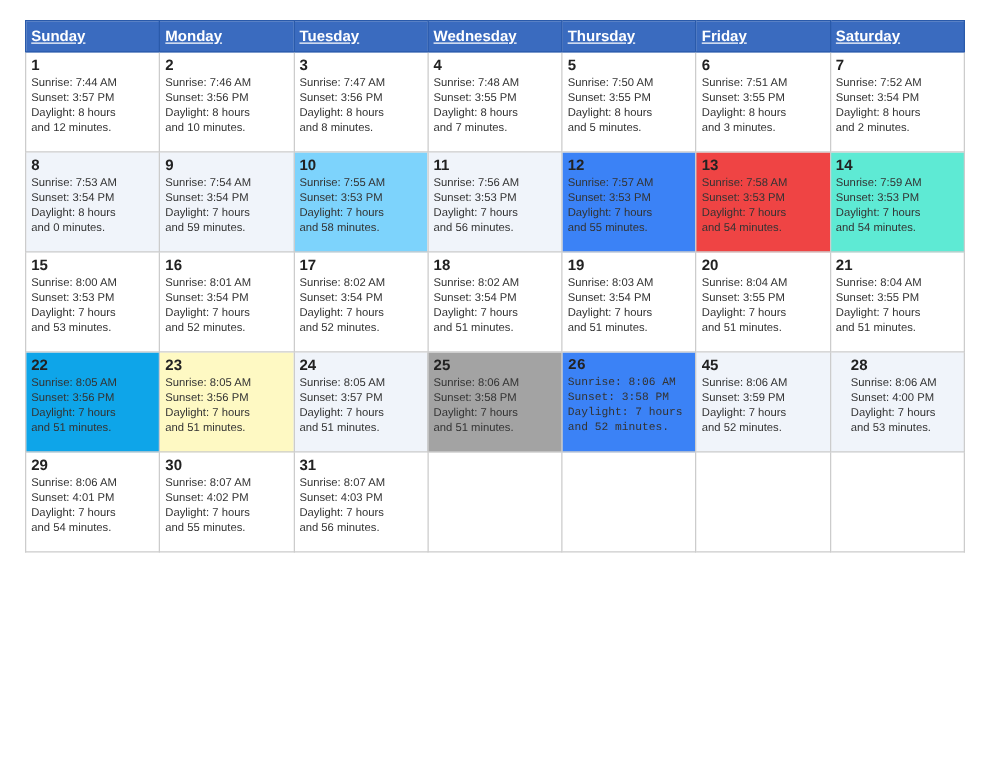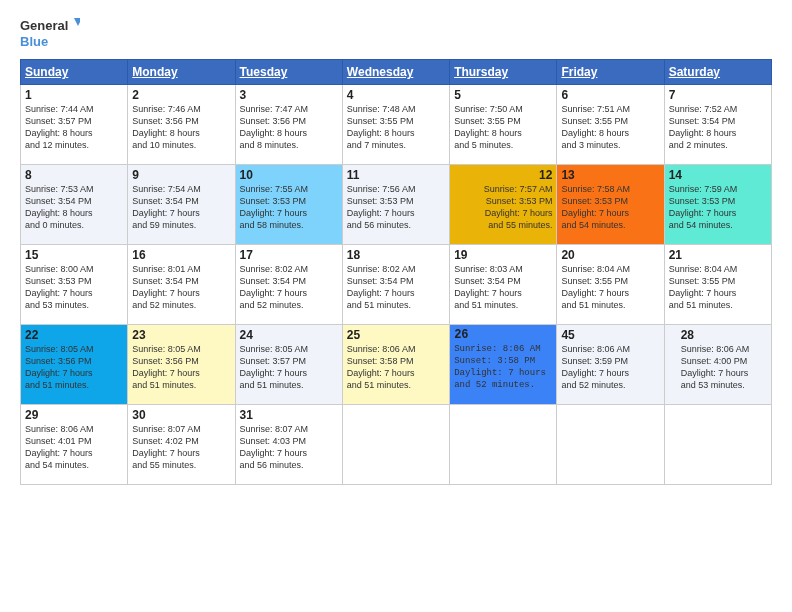--- a/index.html
+++ b/index.html
@@ -79,33 +79,20 @@
       line-height: 1.35;
     }
     .empty-cell {
       background: #fff !important;
     }
   </style>
 </head>
 <body>
 
 <div class="page">
-  <div class="header-row">
-    <div class="logo">
-  <svg width="60" height="35" viewBox="0 0 60 35">
-    <text x="0" y="14" font-size="13" font-weight="bold" font-family="Arial" fill="#333">General</text>
-    <text x="0" y="30" font-size="13" font-weight="bold" font-family="Arial" fill="#4a90d9">Blue</text>
-    <polygon points="54,2 62,2 58,10" fill="#4a90d9"></polygon>
-  </svg>
-</div>
-    <div class="title-block">
-      <div class="main-title"></div>
-      <div class="subtitle"></div>
-    </div>
-  </div>
 
   <table class="calendar-table">
     <thead>
       <tr>
       <th>Sunday</th>
           <th>Monday</th>
           <th>Tuesday</th>
           <th>Wednesday</th>
           <th>Thursday</th>
           <th>Friday</th>
@@ -153,25 +140,25 @@
             <div class="day-info">Sunrise: 7:54 AM<br>Sunset: 3:54 PM<br>Daylight: 7 hours<br>and 59 minutes.</div>
           </td>
           <td style="background: #7dd3fc;">
             <span class="day-number">10</span>
             <div class="day-info">Sunrise: 7:55 AM<br>Sunset: 3:53 PM<br>Daylight: 7 hours<br>and 58 minutes.</div>
           </td>
           <td style="background: rgb(240, 244, 250);">
             <span class="day-number">11</span>
             <div class="day-info">Sunrise: 7:56 AM<br>Sunset: 3:53 PM<br>Daylight: 7 hours<br>and 56 minutes.</div>
           </td>
-          <td style="background: #eab308; text-align: right;">
+          <td style="background: #3b82f6;">
             <span class="day-number">12</span>
             <div class="day-info">Sunrise: 7:57 AM<br>Sunset: 3:53 PM<br>Daylight: 7 hours<br>and 55 minutes.</div>
           </td>
-          <td style="background: #f97316;">
+          <td style="background: #ef4444;">
             <span class="day-number">13</span>
             <div class="day-info">Sunrise: 7:58 AM<br>Sunset: 3:53 PM<br>Daylight: 7 hours<br>and 54 minutes.</div>
           </td>
           <td style="background: #5eead4;">
             <span class="day-number">14</span>
             <div class="day-info">Sunrise: 7:59 AM<br>Sunset: 3:53 PM<br>Daylight: 7 hours<br>and 54 minutes.</div>
           </td>
         </tr>
         <tr>
           <td>
@@ -209,21 +196,21 @@
             <div class="day-info">Sunrise: 8:05 AM<br>Sunset: 3:56 PM<br>Daylight: 7 hours<br>and 51 minutes.</div>
           </td>
           <td style="background: #fef9c3;">
             <span class="day-number">23</span>
             <div class="day-info">Sunrise: 8:05 AM<br>Sunset: 3:56 PM<br>Daylight: 7 hours<br>and 51 minutes.</div>
           </td>
           <td style="background: rgb(240, 244, 250);">
             <span class="day-number">24</span>
             <div class="day-info">Sunrise: 8:05 AM<br>Sunset: 3:57 PM<br>Daylight: 7 hours<br>and 51 minutes.</div>
           </td>
-          <td style="background: #fef9c3;">
+          <td style="background: #a3a3a3;">
             <span class="day-number">25</span>
             <div class="day-info">Sunrise: 8:06 AM<br>Sunset: 3:58 PM<br>Daylight: 7 hours<br>and 51 minutes.</div>
           </td>
           <td style="background: #3b82f6; font-family: Liberation Mono, monospace;">
             <span class="day-number">26</span>
             <div class="day-info">Sunrise: 8:06 AM<br>Sunset: 3:58 PM<br>Daylight: 7 hours<br>and 52 minutes.</div>
           </td>
           <td style="background: rgb(240, 244, 250);">
             <span class="day-number">45</span>
             <div class="day-info">Sunrise: 8:06 AM<br>Sunset: 3:59 PM<br>Daylight: 7 hours<br>and 52 minutes.</div>

